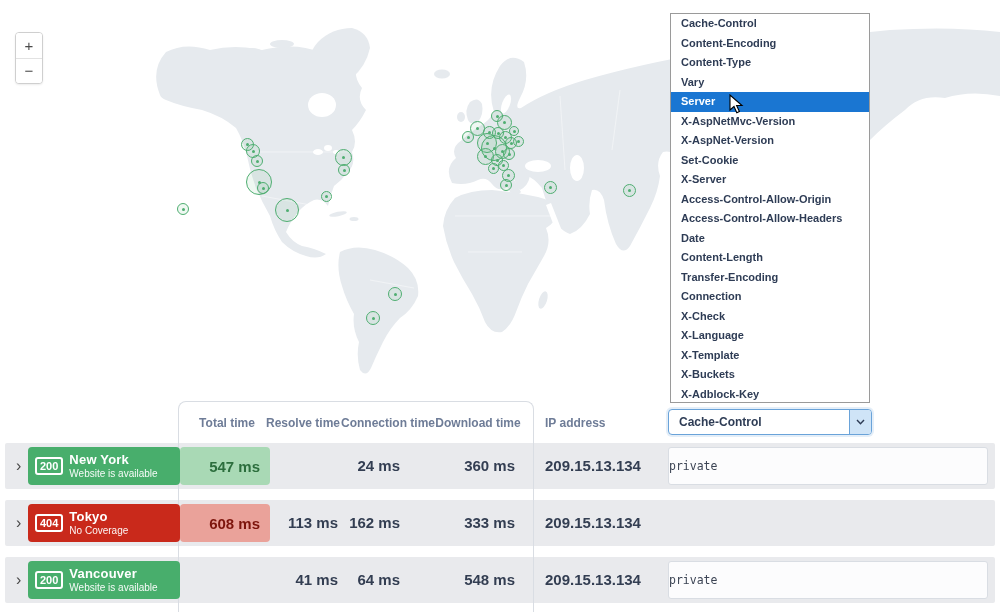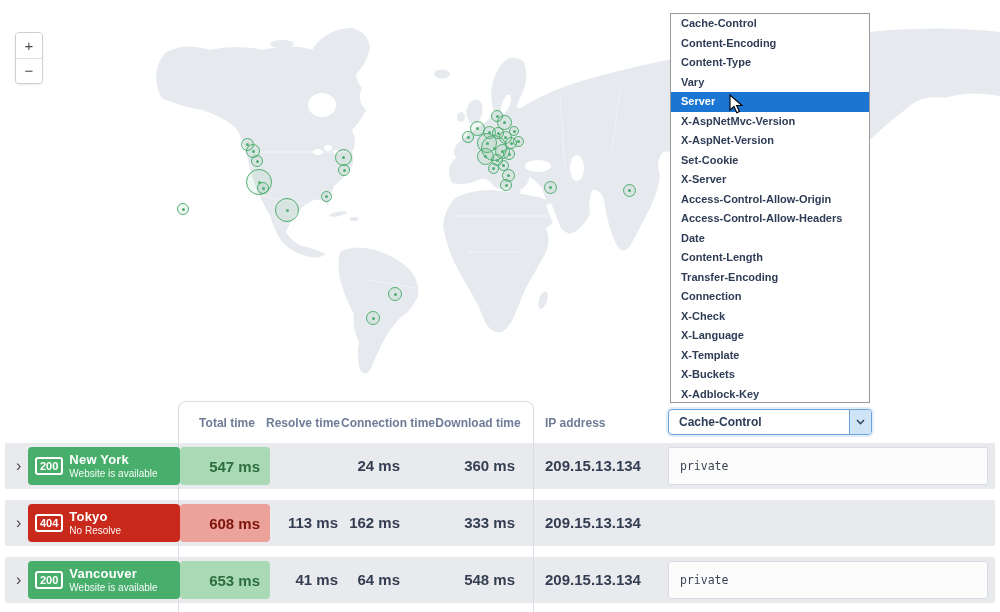--- a/index.html
+++ b/index.html
@@ -66,21 +66,21 @@
         align-items:center;justify-content:flex-end;padding-right:10px;font-size:15px;font-weight:bold;z-index:5}
   .row.success .chip{background:var(--green_chip_bg);color:var(--green_chip_text)}
   .row.error .chip{background:var(--red_chip_bg);color:var(--red_chip_text)}
   .val{position:absolute;top:0;height:46px;line-height:46px;text-align:right;font-size:15px;
        font-weight:bold;color:var(--text_dark)}
   .v-resolve{left:265px;width:68px}
   .v-conn{left:333px;width:62px}
   .v-down{left:395px;width:115px}
   .ip{position:absolute;left:540px;top:0;height:46px;line-height:46px;font-size:15px;font-weight:bold;color:var(--text_dark)}
   .hval{position:absolute;left:663px;top:4px;width:320px;height:38px;background:#fcfcfd;
-        border:1px solid var(--line);border-radius:3px;display:flex;align-items:center;padding-left:11px;
+        border:1px solid var(--line);border-radius:3px;display:flex;align-items:center;
         font-family:"DejaVu Sans Mono",monospace;font-size:11.5px;color:#3c4454}
 </style>
 </head>
 <body>
 
 <div class="app">
 
   <svg class="map" width="1000" height="420" viewBox="0 0 1000 420">
     <g fill="var(--land)" stroke="none">
 
@@ -301,40 +301,39 @@
       <div class="val v-down">360 ms</div>
       <div class="ip">209.15.13.134</div>
       <div class="hval">private</div>
     </div>
       <div class="row error" style="top: 500px;">
       <span class="chev">›</span>
       <div class="badge">
         <span class="code">404</span>
         <span class="nm">
           <span class="city">Tokyo</span>
-          <span class="st">No Resolve</span>
+          <span class="st">No Coverage</span>
         </span>
       </div>
       <div class="chip">608 ms</div>
       <div class="val v-resolve">113 ms</div>
       <div class="val v-conn">162 ms</div>
       <div class="val v-down">333 ms</div>
       <div class="ip">209.15.13.134</div>
 
     </div>
       <div class="row success" style="top: 557px;">
       <span class="chev">›</span>
       <div class="badge">
         <span class="code">200</span>
         <span class="nm">
           <span class="city">Vancouver</span>
           <span class="st">Website is available</span>
         </span>
       </div>
-      <div class="chip">653 ms</div>
       <div class="val v-resolve">41 ms</div>
       <div class="val v-conn">64 ms</div>
       <div class="val v-down">548 ms</div>
       <div class="ip">209.15.13.134</div>
       <div class="hval">private</div>
     </div>
     </div>
 
 </div>
 

